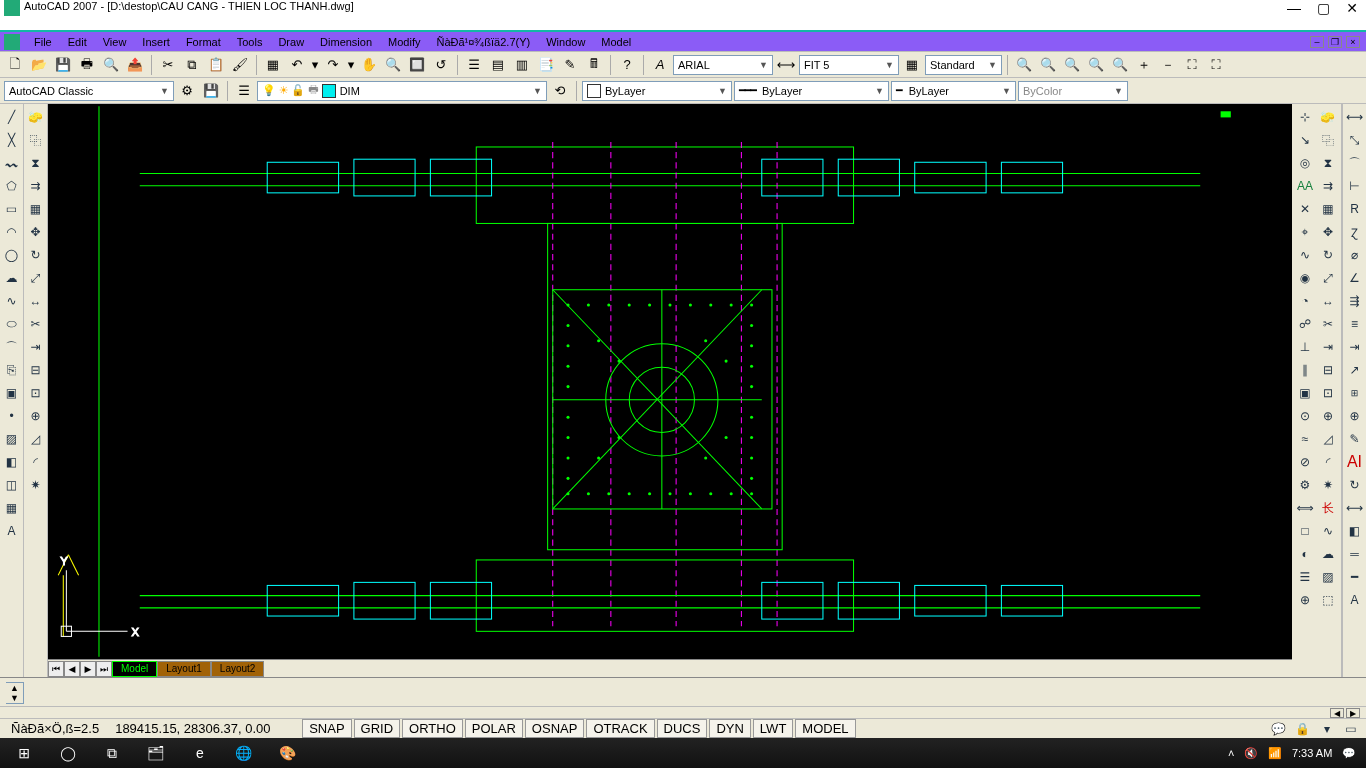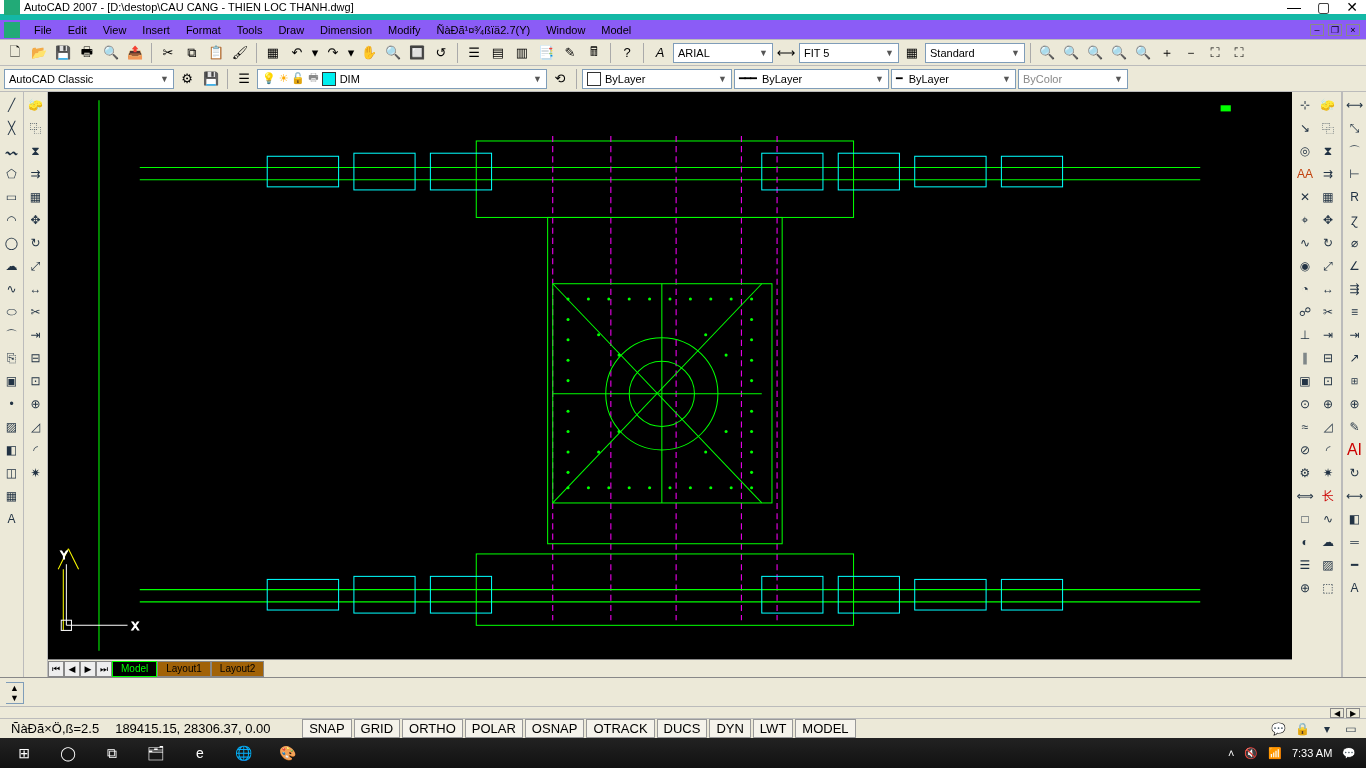--- a/index.html
+++ b/index.html
@@ -1,17 +1,17 @@
 <!DOCTYPE html>
 <html><head>
 <meta charset="utf-8">
 <style>
 * { margin: 0; padding: 0; box-sizing: border-box; font-family: "Segoe UI", Tahoma, sans-serif; font-size: 11px; }
 body { width: 1366px; height: 768px; background: #ece9d8; overflow: hidden; display: flex; flex-direction: column; }
-.titlebar { height: 20px; background: #fff; display: flex; align-items: center; border-bottom: 6px solid #14b8a6; }
+.titlebar { height: 32px; background: #fff; display: flex; border-bottom: 2px solid #14b8a6; }
 .titlebar .app-icon { width: 16px; height: 16px; margin: 0 4px; background: #2a7; display: inline-block; }
 .titlebar .title { flex: 1; font-size: 11px; }
 .titlebar .winbtns { display: flex; gap: 16px; margin-right: 8px; }
 .titlebar .winbtns span { font-size: 14px; cursor: pointer; }
 .menubar { height: 20px; background: #8b5cf6; display: flex; align-items: center; padding-left: 4px; border-bottom: 1px solid #bbb; }
 .menubar .menu-icon { width: 16px; height: 16px; background: #2a7; margin-right: 6px; }
 .menubar .menu-item { padding: 2px 8px; cursor: pointer; }
 .menubar .mdi { margin-left: auto; display:flex; gap:4px; margin-right:6px;}
 .menubar .mdi span { width:14px; height:12px; border:1px solid #888; font-size:9px; text-align:center; line-height:10px; cursor:pointer;}
 .toolbar-row { height: 26px; background: #ece9d8; display: flex; align-items: center; padding: 0 4px; border-bottom: 1px solid #bbb; gap: 2px; }
@@ -118,21 +118,21 @@
   <div class="tb-combo" style="width:100px;">
       <span>ARIAL</span>
       <span class="arrow">▼</span>
     </div>
   <span class="tb-btn">⟷</span>
   <div class="tb-combo" style="width:100px;">
       <span>FIT 5</span>
       <span class="arrow">▼</span>
     </div>
   <span class="tb-btn">▦</span>
-  <div class="tb-combo" style="width:100px;">
+  <div class="tb-combo" style="width:77px;">
       <span>Standard</span>
       <span class="arrow">▼</span>
     </div>
   <span class="tb-sep"></span>
   <span class="tb-btn">🔍</span>
   <span class="tb-btn">🔍</span>
   <span class="tb-btn">🔍</span>
   <span class="tb-btn">🔍</span>
   <span class="tb-btn">🔍</span>
   <span class="tb-btn">＋</span>
@@ -364,21 +364,21 @@
       </div>
     <div class="row">
         <span class="sb-btn">↘</span>
         <span class="sb-btn">⿻</span>
       </div>
     <div class="row">
         <span class="sb-btn">◎</span>
         <span class="sb-btn">⧗</span>
       </div>
     <div class="row">
-        <span class="sb-btn" style="color:#c2410c;">AA</span>
+        <span class="sb-btn" style="color:#15803d;">AA</span>
         <span class="sb-btn">⇉</span>
       </div>
     <div class="row">
         <span class="sb-btn">✕</span>
         <span class="sb-btn">▦</span>
       </div>
     <div class="row">
         <span class="sb-btn">⌖</span>
         <span class="sb-btn">✥</span>
       </div>

